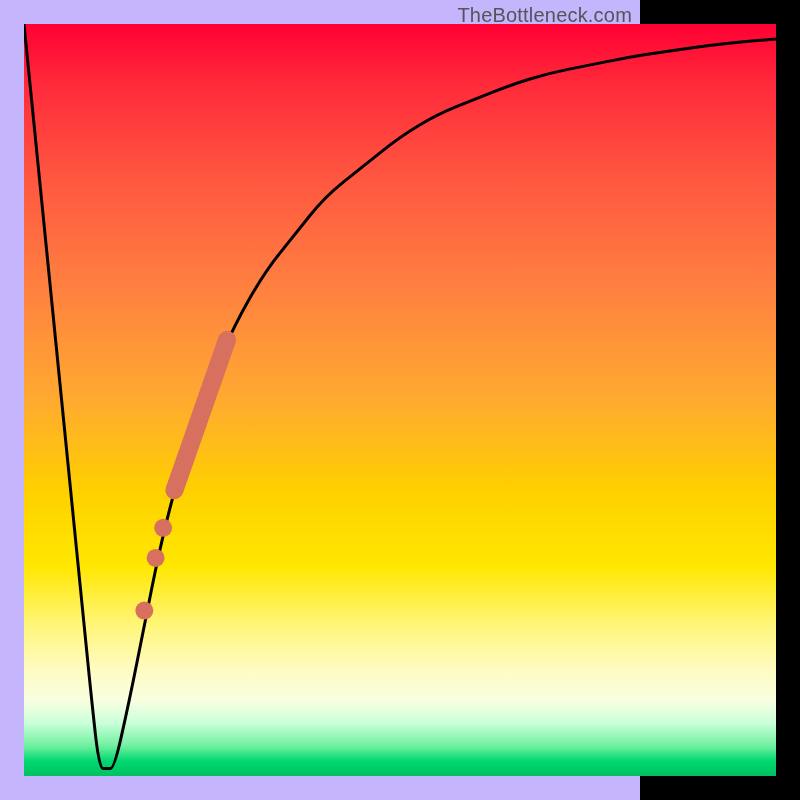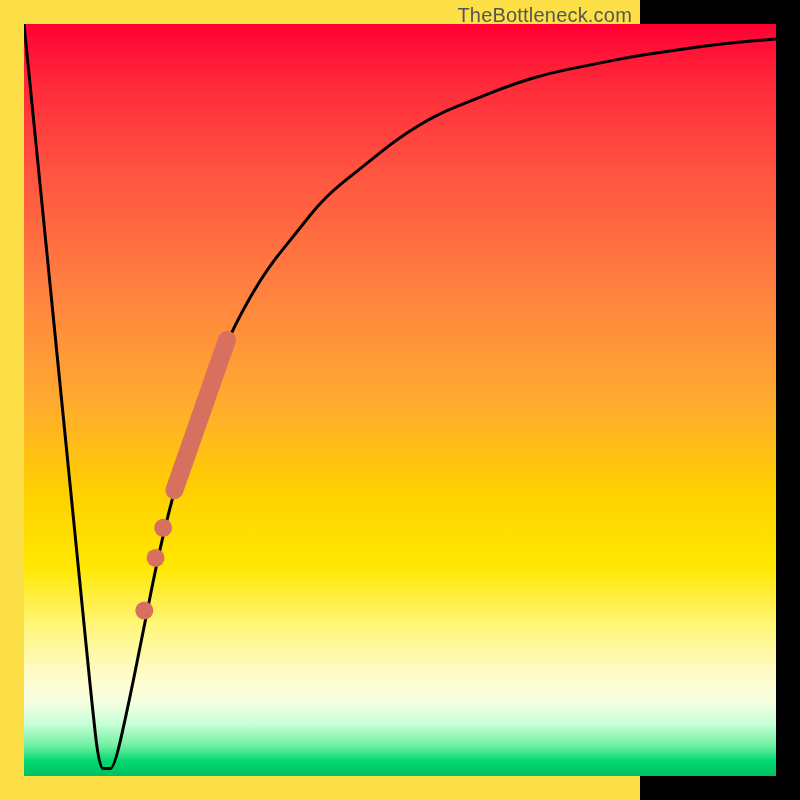--- a/index.html
+++ b/index.html
@@ -8,21 +8,21 @@
     width: 800px;
     height: 800px;
     overflow: hidden;
     background: #000;
     font-family: Arial, Helvetica, sans-serif;
   }
   .frame {
     position: relative;
     width: 640px;
     height: 800px;
-    background: #fde047;
+    background: #c4b5fd;
   }
   .plot-area {
     position: absolute;
     left: 24px;
     top: 24px;
     width: 752px;
     height: 752px;
     overflow: hidden;
   }
   .gradient-bg {

